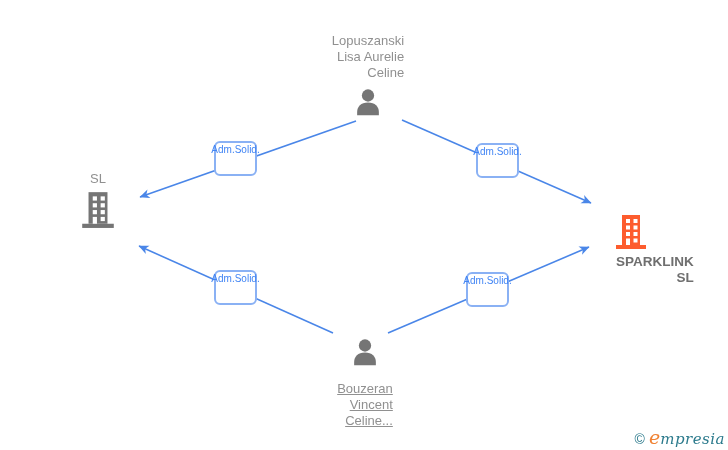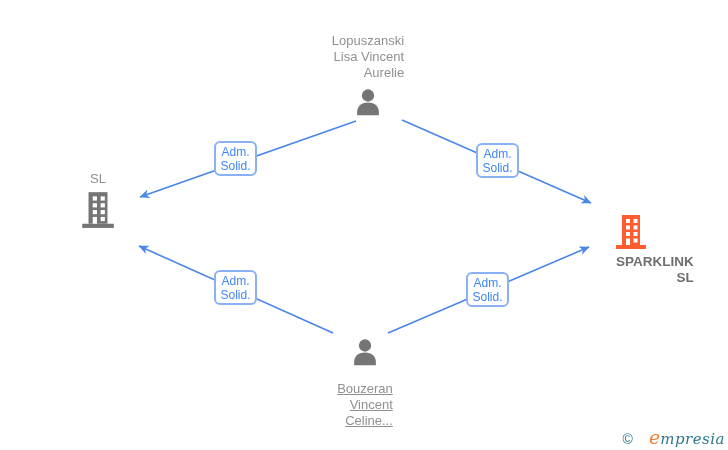--- a/index.html
+++ b/index.html
@@ -50,24 +50,24 @@
   .edge-label {
     position: absolute;
     width: 43px;
     height: 35px;
     box-sizing: border-box;
     background: #ffffff;
     border: 2px solid #8ab1f4;
     border-radius: 6px;
     z-index: 3;
     display: flex;
-    flex-direction: column;
+    flex-direction: row;
     justify-content: center;
     text-align: center;
-    font-size: 12px;
+    font-size: 10px;
     line-height: 14px;
     color: #4285f4;
     cursor: pointer;
   }
   .footer-logo {
     position: absolute;
     right: 3px;
     bottom: 2px;
     z-index: 2;
     display: flex;
@@ -75,21 +75,20 @@
     gap: 4px;
     user-select: none;
   }
   .copyright-glyph {
     color: #2b7a8c;
     font-size: 14px;
   }
   .brand {
     font-family: "DejaVu Serif", serif;
     font-style: italic;
-    margin-left: 12px;
   }
   .brand-lead {
     color: #f08233;
     font-size: 19px;
     line-height: 19px;
   }
   .brand-rest {
     color: #2b7a8c;
     font-size: 15px;
     letter-spacing: 0.5px;
@@ -125,22 +124,22 @@
     <div>Solid.</div>
   </div>
   <div class="edge-label" style="left:466px; top:272px;">
     <div>Adm.</div>
     <div>Solid.</div>
   </div>
 
   <div class="node" style="left:288px; top:33px; width:160px;">
     <div class="node-label">
       <div>Lopuszanski</div>
-      <div>Lisa Vincent</div>
-      <div>Aurelie</div>
+      <div>Lisa Aurelie</div>
+      <div>Celine</div>
     </div>
     <span class="node-icon" style="margin-top:6px;">
       <svg width="34" height="34" viewBox="0 0 36 36">
         <circle cx="18" cy="9" r="6.5" fill="#757575"></circle>
         <path d="M18 16.5 C 10.5 16.5 6.5 21 6.5 26.5 L6.5 30 L29.5 30 L29.5 26.5 C29.5 21 25.5 16.5 18 16.5 Z" fill="#757575"></path>
       </svg>
     </span>
   </div>
 
   <div class="node" style="left:28px; top:171px; width:140px;">

